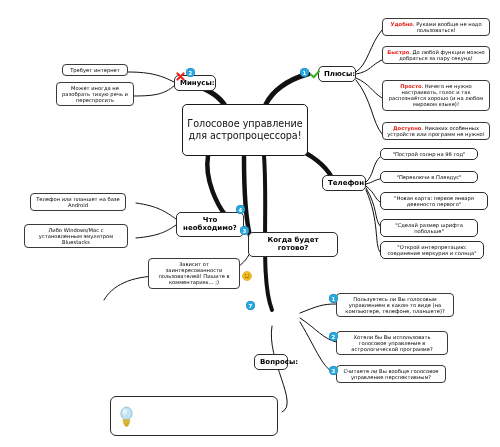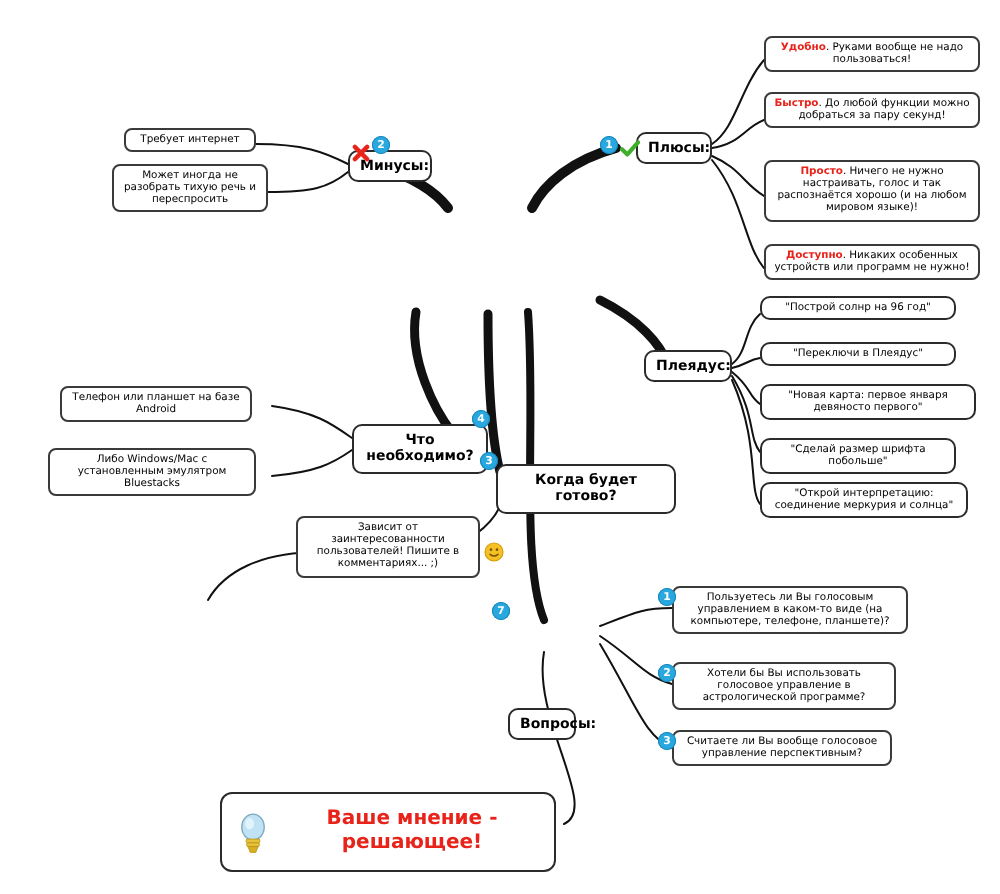--- a/index.html
+++ b/index.html
@@ -109,20 +109,23 @@
       <path d="M160,276 C130,276 112,286 104,300" stroke-width="1"></path>
 
       <path d="M300,313 C318,306 322,304 336,304" stroke-width="1"></path>
       <path d="M300,318 C318,330 322,338 336,342" stroke-width="1"></path>
       <path d="M300,322 C318,352 322,368 336,374" stroke-width="1"></path>
 
       <path d="M272,326 C266,360 300,404 282,412" stroke-width="1"></path>
     </g>
   </svg>
 
+  <div id="central">
+    <span>Голосовое управление для астропроцессора!</span>
+  </div>
 
   <div class="node branch" style="left:174px;top:75px;width:42px;">
     <span>Минусы:</span>
   </div>
   <div class="xicon" style="left:176px;top:66px;">
     <svg viewBox="0 0 10 10" width="9" height="9">
       <path d="M1.6,1.6 L8.4,8.4 M8.4,1.6 L1.6,8.4" stroke="#e8231a" stroke-width="2.4" stroke-linecap="round"></path>
     </svg>
   </div>
   <div class="badge" style="left:186px;top:68px;">2</div>
@@ -151,21 +154,21 @@
     <span class="kw">Быстро</span><span class="bodytext">. До любой функции можно добраться за пару секунд!</span>
   </div>
   <div class="node leaf" style="left:382px;top:80px;width:108px;">
     <span class="kw">Просто</span><span class="bodytext">. Ничего не нужно настраивать, голос и так распознаётся хорошо (и на любом мировом языке)!</span>
   </div>
   <div class="node leaf" style="left:382px;top:122px;width:108px;">
     <span class="kw">Доступно</span><span class="bodytext">. Никаких особенных устройств или программ не нужно!</span>
   </div>
 
   <div class="node branch" style="left:322px;top:175px;width:44px;">
-    <span>Плеядус:</span>
+    <span>Телефон:</span>
   </div>
 
   <div class="node quote" style="left:380px;top:148px;width:98px;">
     <span>"Построй солнр на 96 год"</span>
   </div>
   <div class="node quote" style="left:380px;top:171px;width:98px;">
     <span>"Переключи в Плеядус"</span>
   </div>
   <div class="node quote" style="left:380px;top:192px;width:108px;">
     <span>"Новая карта: первое января девяносто первого"</span>
@@ -229,16 +232,15 @@
   <div id="banner">
     <span class="bulb">
       <svg viewBox="0 0 20 26" width="17" height="23">
         <ellipse cx="10" cy="9.5" rx="6.6" ry="7.6" fill="#bfe3f5" stroke="#7fa8bb" stroke-width="0.8"></ellipse>
         <ellipse cx="8" cy="7.5" rx="2.6" ry="3.4" fill="#e8f6fd" opacity="0.85"></ellipse>
         <rect x="6" y="16.6" width="8" height="2.1" rx="0.6" fill="#e8c33a" stroke="#b99618" stroke-width="0.5"></rect>
         <rect x="6.3" y="18.8" width="7.4" height="2.1" rx="0.6" fill="#e8c33a" stroke="#b99618" stroke-width="0.5"></rect>
         <path d="M7,21 L13,21 L11.6,24.4 L8.4,24.4 Z" fill="#d9ae22" stroke="#b99618" stroke-width="0.5"></path>
       </svg>
     </span>
-    <span class="btext">Ваше мнение - решающее!</span>
   </div>
 
 </div>
 
 </body></html>

